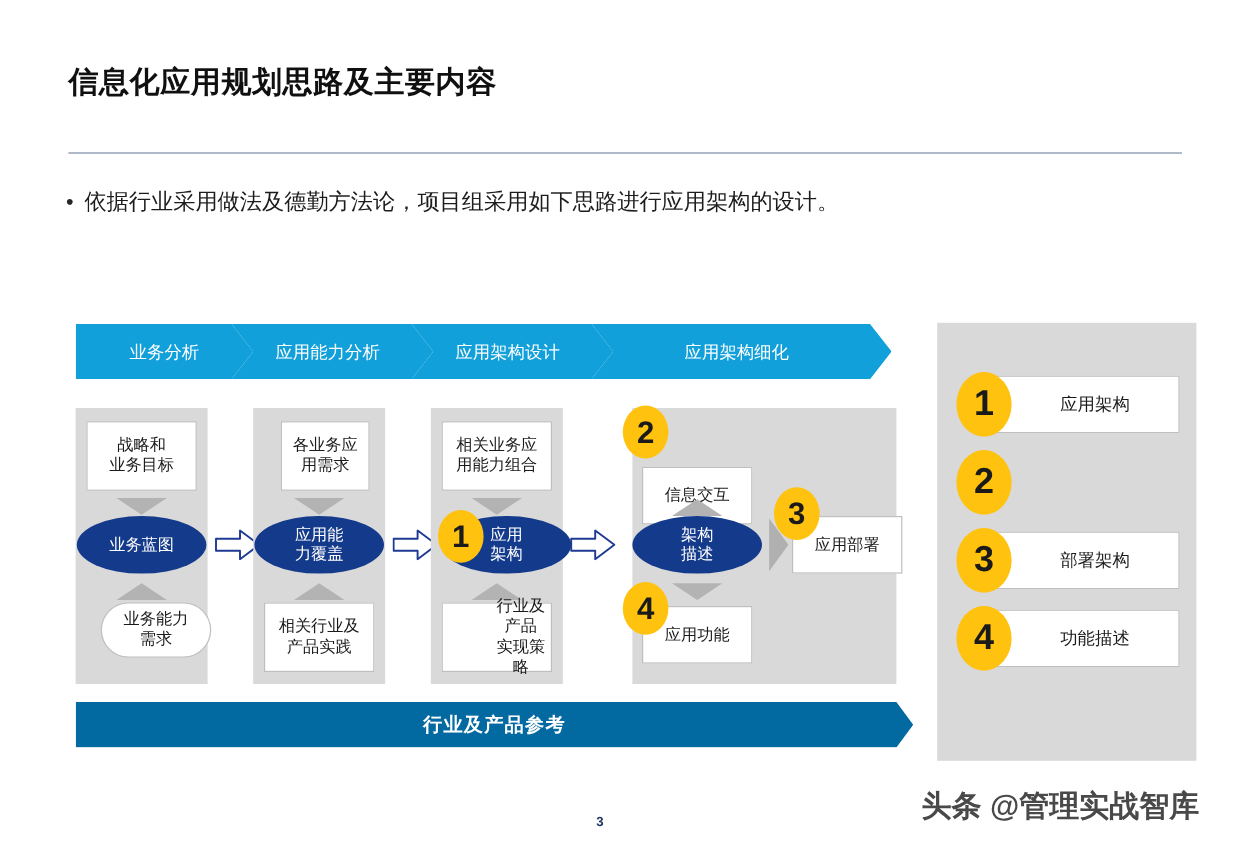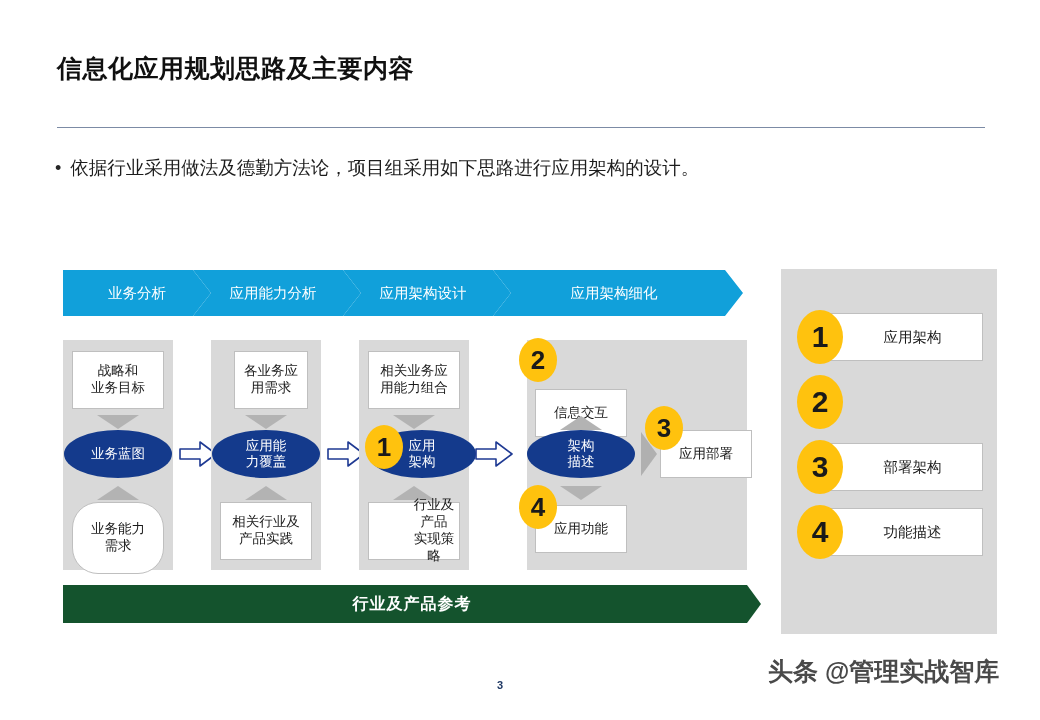--- a/index.html
+++ b/index.html
@@ -109,21 +109,21 @@
     border-radius: 50%;
     display: flex; align-items: center; justify-content: center;
     color: #1a1a1a; font-size: 26px; font-weight: bold;
     z-index: 5;
   }
 
   
   #bottom-bar {
     position: absolute; left: 63px; top: 585px;
     width: 698px; height: 38px;
-    background: #14532d;
+    background: #0369a1;
     clip-path: polygon(0 0, calc(100% - 14px) 0, 100% 50%, calc(100% - 14px) 100%, 0 100%);
     display: flex; align-items: center; justify-content: center;
     color: #ffffff; font-size: 16px; font-weight: bold;
     letter-spacing: 1px;
   }
 
   
   #legend-panel {
     position: absolute; left: 781px; top: 269px;
     width: 216px; height: 365px;
@@ -193,21 +193,21 @@
     </div>
   </div>
 
   <div id="cols">
 
     <div class="col-panel" style="left:0px;"></div>
     <div class="cbox" style="left:9px; top:11px; width:92px; height:58px;">战略和<br>业务目标</div>
     <div class="tri-down" style="left:34px; top:75px;"></div>
     <div class="ell" style="left:1px; top:90px; width:108px; height:48px;">业务蓝图</div>
     <div class="tri-up" style="left:34px; top:146px;"></div>
-    <div class="cbox" style="left:9px; top:162px; width:92px; height:72px;border-radius:26px;">业务能力<br>需求</div>
+    <div class="cbox" style="left:21px; top:162px; width:92px; height:46px;border-radius:26px;">业务能力<br>需求</div>
 
     <div class="blockarrow" style="left:116px; top:101px;">
       <svg width="38" height="26" viewBox="0 0 38 26">
         <polygon points="1,8 21,8 21,1 37,13 21,25 21,18 1,18" fill="#ffffff" stroke="#1f3a93" stroke-width="1.6" stroke-linejoin="round"></polygon>
       </svg>
     </div>
 
     <div class="col-panel" style="left:148px;"></div>
     <div class="cbox" style="left:171px; top:11px; width:74px; height:58px;">各业务应<br>用需求</div>
     <div class="tri-down" style="left:182px; top:75px;"></div>

